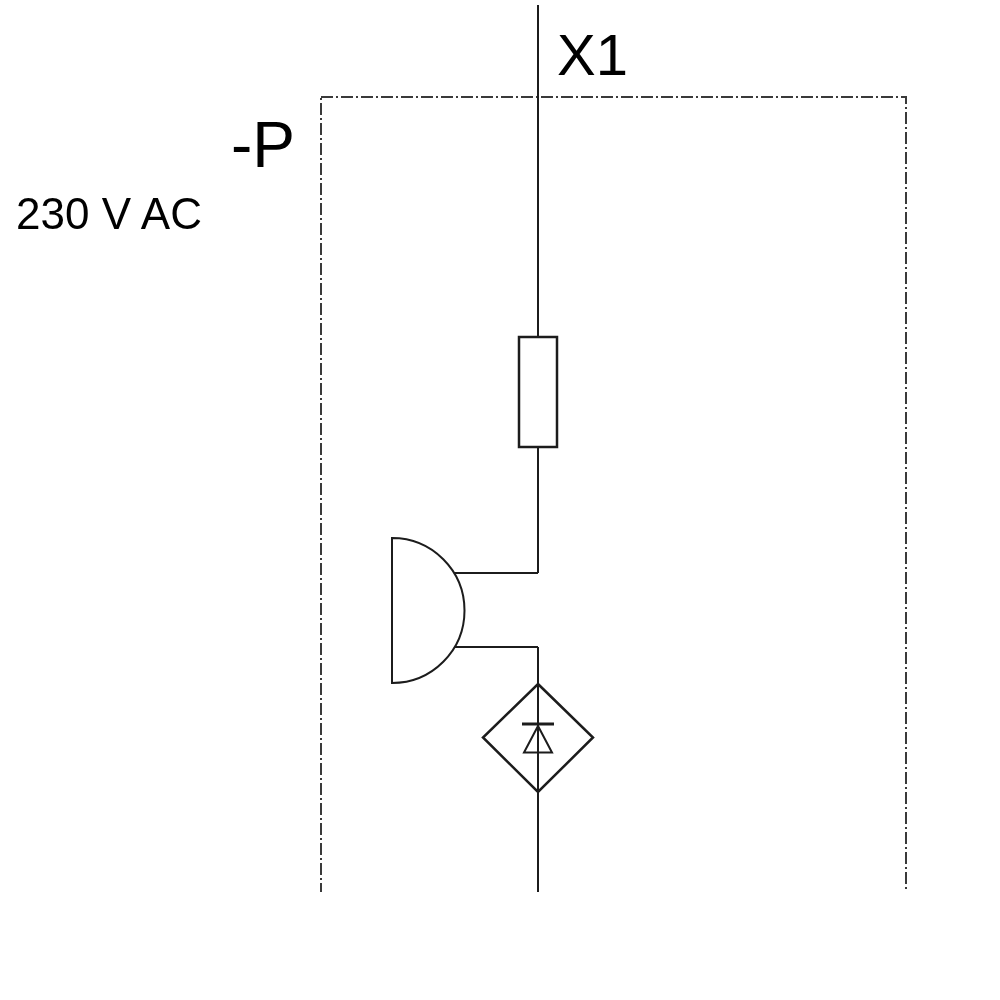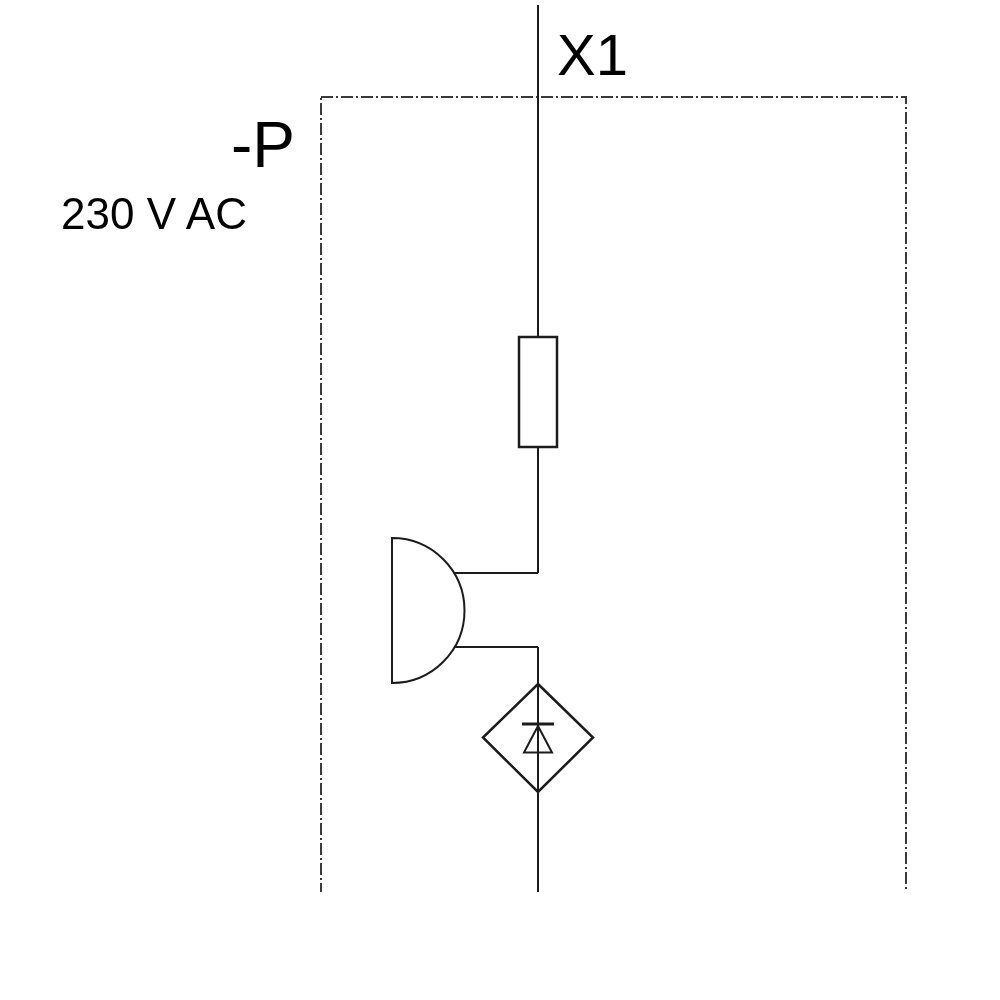--- a/index.html
+++ b/index.html
@@ -38,24 +38,24 @@
     font-size: 58px;
   }
   .label-ref {
     left: 0;
     top: 113px;
     width: 295px;
     text-align: right;
     font-size: 64px;
   }
   .label-voltage {
-    left: 4px;
+    left: 16px;
     top: 192px;
     width: 300px;
-    text-align: center;
+    text-align: left;
     font-size: 44px;
   }
 </style>
 </head>
 <body>
 
 <div class="canvas">
 
   <svg class="schematic-svg" width="1000" height="1000" viewBox="0 0 1000 1000">
 

